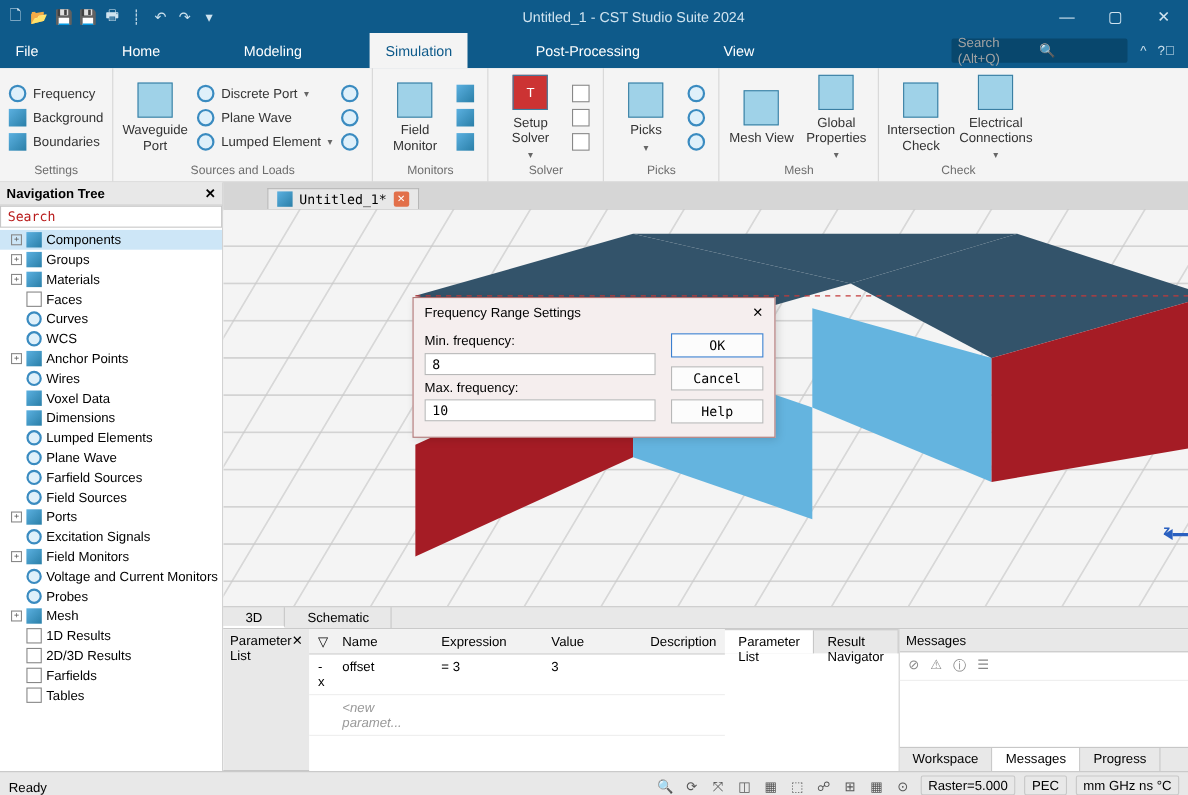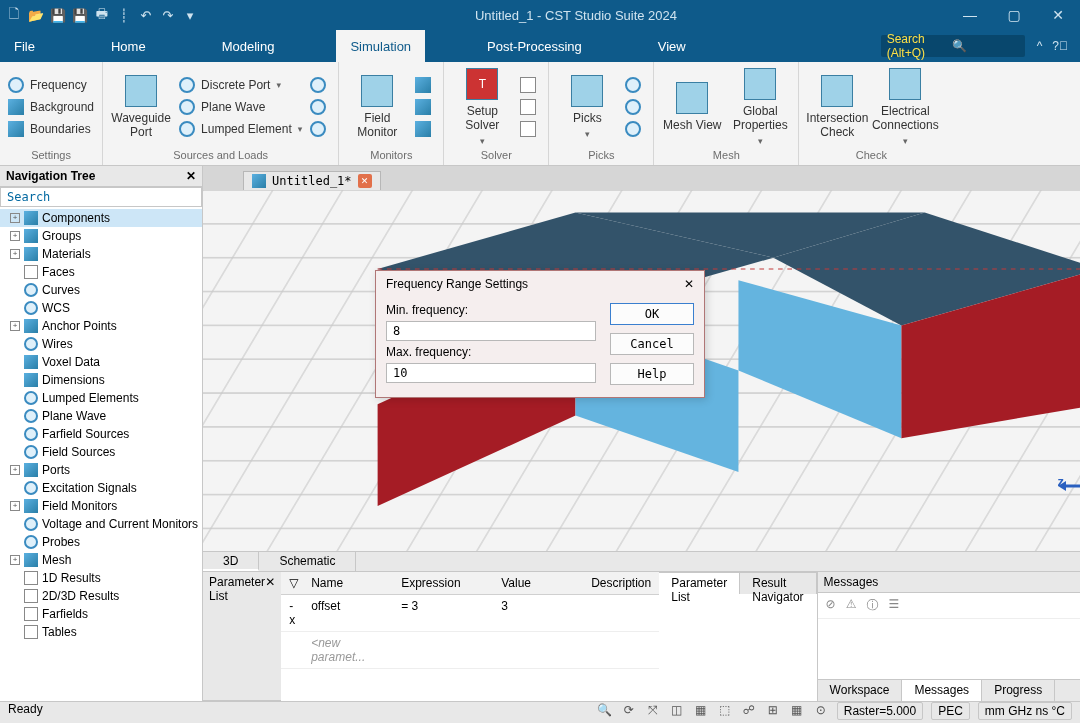--- a/index.html
+++ b/index.html
@@ -11,41 +11,41 @@
 .titlebar .qat span { width:16px; height:16px; display:flex; align-items:center; justify-content:center; font-size:13px; }
 .titlebar .title { flex:1; text-align:center; font-size:13px; color:#cfe3ef; }
 .titlebar .winctl { display:flex; }
 .titlebar .winctl span { width:44px; height:30px; display:flex; align-items:center; justify-content:center; font-size:14px; }
 
 
 .menubar { height:32px; background:#0e5a8a; display:flex; align-items:center; color:#fff; }
 .menubar .tab { padding:0 14px; height:32px; display:flex; align-items:center; font-size:13px; }
 .menubar .tab.active { background:#f4f4f4; color:#0e5a8a; }
 .menubar .spacer { flex:1; }
-.menubar .search { display:flex; align-items:center; background:#08476d; width:144px; height:22px; padding:0 6px; border-radius:2px; color:#fde047; }
+.menubar .search { display:flex; align-items:center; background:#08476d; width:160px; height:22px; padding:0 6px; border-radius:2px; color:#a3a3a3; }
 .menubar .search span { flex:1; font-size:12px; }
 .menubar .help { display:flex; gap:10px; padding:0 12px; color:#cfe3ef; }
 
 
 .ribbon { height:104px; background:#f4f4f4; border-bottom:1px solid #c7c7c7; display:flex; }
 .rgroup { border-right:1px solid #d6d6d6; display:flex; flex-direction:column; padding:4px 8px 0 8px; }
 .rgroup .body { flex:1; display:flex; align-items:center; gap:8px; }
 .rgroup .label { text-align:center; color:#6d6d6d; font-size:11px; padding:2px 0 4px; }
 .rbtn-sm { display:flex; align-items:center; gap:6px; color:#333; padding:2px 0; font-size:12px; }
 .rbtn-sm .ic { width:16px; height:16px; display:inline-block; }
 .rbtn-lg { display:flex; flex-direction:column; align-items:center; gap:4px; color:#333; font-size:12px; width:60px; text-align:center; }
 .rbtn-lg .ic { width:32px; height:32px; background:#9fd2e8; border:1px solid #3a7fa3; }
 .col { display:flex; flex-direction:column; gap:2px; }
 .dd::after { content:" ▾"; color:#666; font-size:9px; }
 
 
 .main { position:absolute; top:166px; left:0; right:0; bottom:22px; display:flex; }
 .navpane { width:260px; background:#fff; border-right:1px solid #c7c7c7; display:flex; flex-direction:column; }
 .navpane .hdr { background:#e8e8e8; border-bottom:1px solid #c7c7c7; padding:3px 6px; font-weight:600; display:flex; justify-content:space-between; }
-.navpane .srch { border:1px solid #c7c7c7; background:#fff; padding:2px 6px; color:#0369a1; font-family:monospace; }
+.navpane .srch { border:1px solid #c7c7c7; background:#fff; padding:2px 6px; color:#b91c1c; font-family:monospace; }
 .tree { flex:1; overflow:auto; padding:2px 0; }
 .tree .tn { display:flex; align-items:center; gap:4px; padding:1px 4px 1px 10px; line-height:16px; white-space:nowrap; }
 .tree .tn.sel { background:#cde6f7; }
 .tree .tn .pm { width:10px; height:10px; border:1px solid #888; font-size:8px; line-height:8px; text-align:center; color:#555; }
 .tree .tn .sp { width:10px; }
 .tree .tn .ic { width:14px; height:14px; }
 .tree .i2 { }
 .ic-cube3 { background:linear-gradient(135deg,#5bb0e0,#2a7fa8); }
 .ic-ring { border:2px solid #3a8bc0; border-radius:50%; background:#dff0fa; }
 .ic-sheet { background:#fff; border:1px solid #888; }
@@ -89,21 +89,21 @@
 .plhead span:nth-child(4),.plrow span:nth-child(4){width:90px;}
 .plhead span:nth-child(5),.plrow span:nth-child(5){flex:1;}
 .plrow { display:flex; border-bottom:1px solid #eee; }
 .plrow.ph span { color:#999; font-style:italic; }
 .msgtb { display:flex; gap:10px; padding:4px 8px; border-bottom:1px solid #eee; color:#888; }
 .bottabs { height:22px; display:flex; background:#e8e8e8; border-top:1px solid #c7c7c7; font-family:monospace; font-size:11px; }
 .bottabs span { padding:3px 12px; border-right:1px solid #c7c7c7; }
 .bottabs span.act { background:#fff; }
 
 
-.statusbar { position:absolute; bottom:0; left:0; right:0; height:22px; background:#e8e8e8; border-top:1px solid #c7c7c7; display:flex; align-items:flex-start; padding:0 8px; font-size:11px; gap:8px; }
+.statusbar { position:absolute; bottom:0; left:0; right:0; height:22px; background:#e8e8e8; border-top:1px solid #c7c7c7; display:flex; align-items:flex-end; padding:0 8px; font-size:11px; gap:8px; }
 .statusbar .sp { flex:1; }
 .statusbar .ic16 { width:16px; height:16px; display:flex; align-items:center; justify-content:center; color:#555; }
 .statusbar .pill { border:1px solid #c7c7c7; padding:1px 6px; border-radius:2px; }
 
 
 .dialog { position:absolute; left:375px; top:270px; width:330px; background:#f5eeee; border:1px solid #b07676; box-shadow:2px 2px 8px rgba(0,0,0,.15); }
 .dialog .dtitle { padding:6px 10px; font-size:13px; display:flex; justify-content:space-between; }
 .dialog .dbody { padding:6px 10px 12px 10px; display:flex; gap:14px; }
 .dialog .dcol1 { flex:1; display:flex; flex-direction:column; gap:4px; font-family:monospace; font-size:12px; }
 .dialog input { border:1px solid #b8b8b8; background:#fff; padding:2px 6px; font-family:monospace; font-size:12px; width:100%; }

